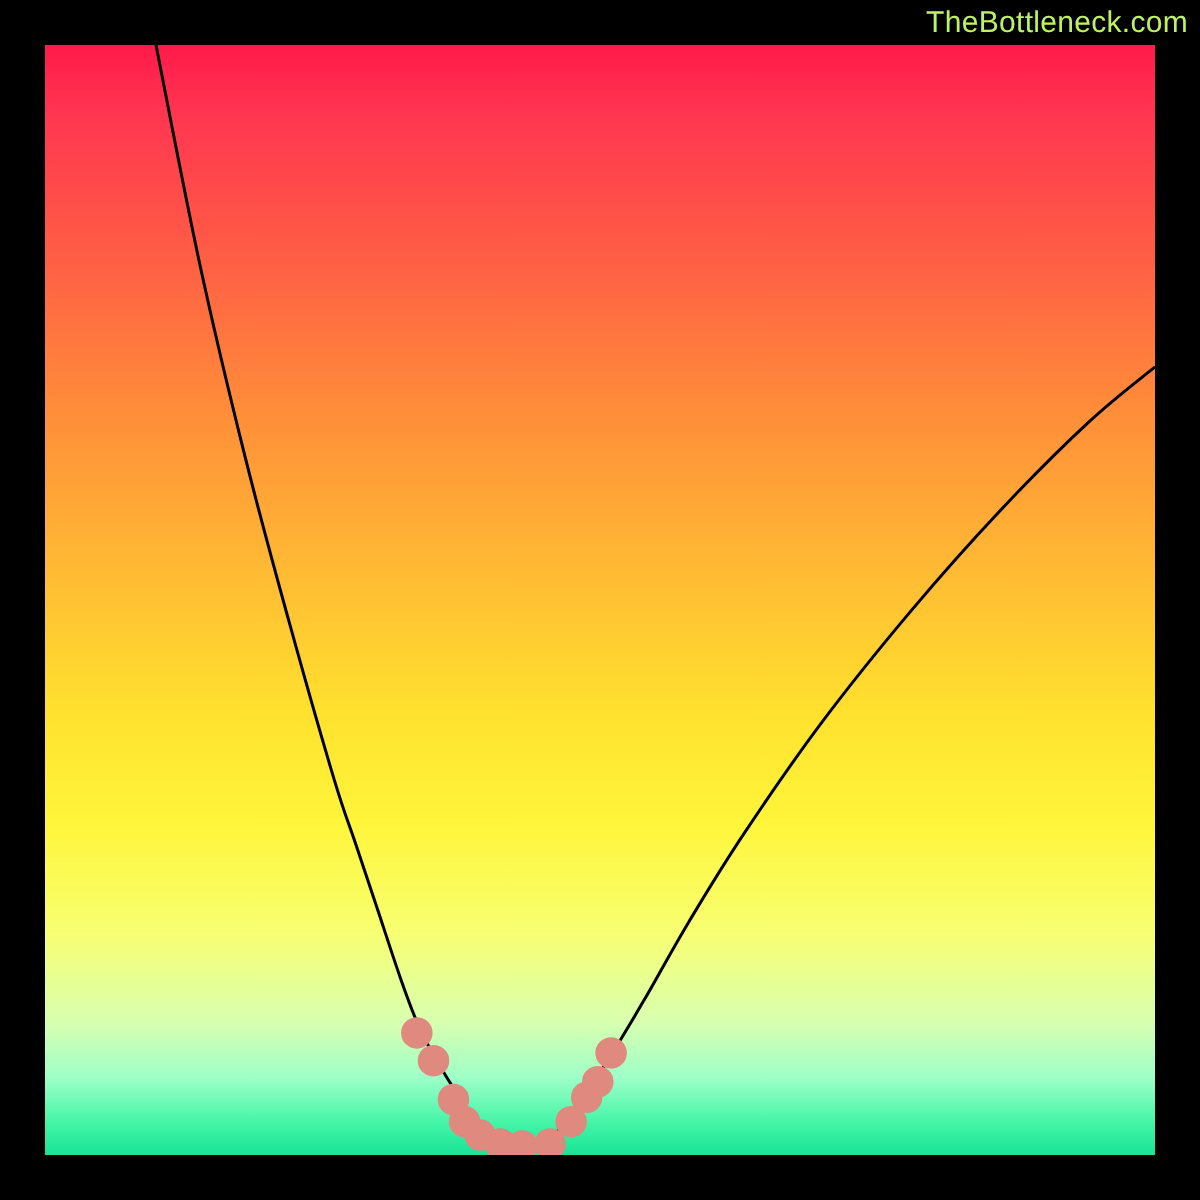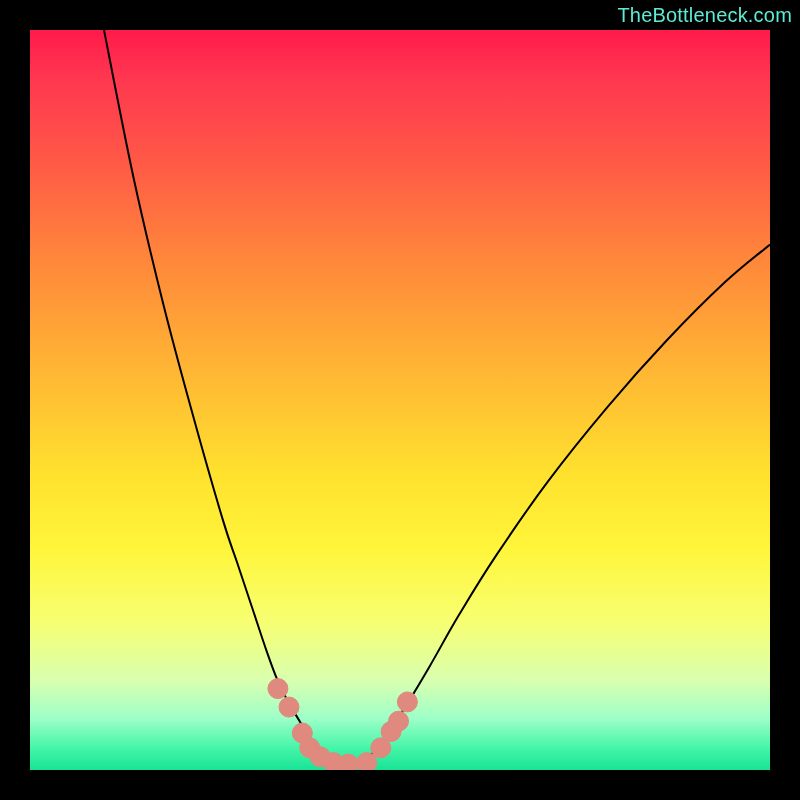--- a/index.html
+++ b/index.html
@@ -39,21 +39,21 @@
       #f7ff72 80%,
       #d8ffb0 88%,
       #9effc8 93%,
       #46f5a8 97%,
       #18e396 100%);
   }
   .watermark {
     position: absolute;
     top: 4px;
     right: 8px;
-    color: #5eead4;
+    color: #bef264;
     font-size: 20px;
     font-family: Arial, Helvetica, sans-serif;
     letter-spacing: 0.2px;
   }
   svg.curve {
     position: absolute;
     inset: 0;
   }
 </style>
 </head>

